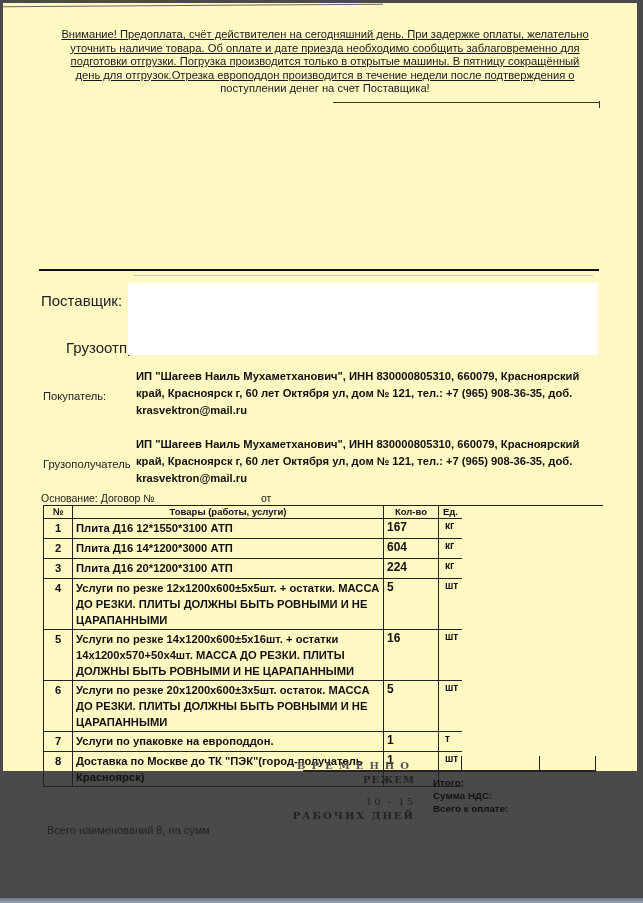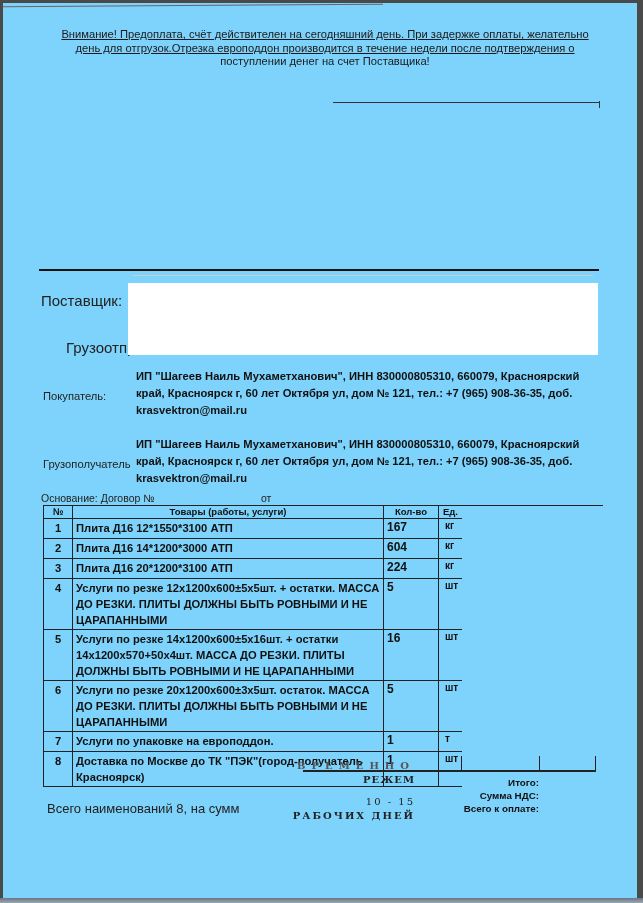--- a/index.html
+++ b/index.html
@@ -2,22 +2,22 @@
 <html><head>
   <meta charset="utf-8">
   <style>
     html, body { margin: 0; padding: 0; }
     body {
       width: 643px; height: 903px; background: #4a4a4a;
       position: relative; overflow: hidden;
       font-family: "Liberation Sans", sans-serif; color: #111;
     }
     .page {
-      position: absolute; left: 3px; top: 3px; width: 634px; height: 895px;
-      background: #7dd3fc;
+      position: absolute; left: 3px; top: 3px; width: 634px; height: 768px;
+      background: #fef9c3;
     }
     .topline { position: absolute; left: 0; top: 2px; width: 380px; height: 1px; background: #666; transform: rotate(-0.4deg); }
     .notice {
       position: absolute; left: 32px; top: 25px; width: 580px;
       font-size: 11.2px; line-height: 13.6px; text-align: center; color: #1a1a1a;
     }
     .notice .u { text-decoration: underline; }
     .notice-box-line { position: absolute; left: 330px; top: 99px; width: 266px; height: 1px; background: #333; }
     .notice-box-tick { position: absolute; left: 596px; top: 98px; width: 1px; height: 7px; background: #333; }
     .redact { position: absolute; background: #fff; }
@@ -54,32 +54,34 @@
     .stamp {
       position: absolute; left: 272px; top: 756px; width: 140px;
       font-family: "DejaVu Serif", serif; text-align: right; color: #222;
       font-weight: bold; line-height: 14px;
     }
     .stamp .s1 { font-size: 10px; letter-spacing: 6px; color: #555; }
     .stamp .s2 { font-size: 10px; letter-spacing: 1px; }
     .stamp .s3 { font-size: 10px; letter-spacing: 2px; font-weight: normal; margin-top: 8px; }
     .stamp .s4 { font-size: 10px; letter-spacing: 2px; }
 
-    .totals { position: absolute; left: 430px; top: 773px; width: 106px; text-align: right; font-size: 9.8px; font-weight: bold; line-height: 13px; color: #111; }
-    .summary { position: absolute; left: 44px; top: 798px; font-size: 13px; color: #222; }
+    .totals { position: absolute; left: 430px; top: 773px; width: 106px; font-size: 9.8px; font-weight: bold; line-height: 13px; color: #111; }
+    .summary { position: absolute; left: 44px; top: 821px; font-size: 11px; color: #222; }
     .bottom-bar { position: absolute; left: 0; top: 898px; width: 643px; height: 5px; background: linear-gradient(#6a7480, #9aa8b4); }
   </style>
 </head>
 <body>
 
 <div class="page">
   <div class="topline"></div>
 
   <div class="notice">
     <div class="u">Внимание! Предоплата, счёт действителен на сегодняшний день. При задержке оплаты, желательно</div>
+    <div class="u">уточнить наличие товара. Об оплате и дате приезда необходимо сообщить заблаговременно для</div>
+    <div class="u">подготовки  отгрузки. Погрузка производится только в открытые машины. В пятницу сокращённый</div>
     <div class="u">день для отгрузок.Отрезка европоддон производится в течение недели после подтверждения о</div>
     <div>поступлении денег на счет Поставщика!</div>
   </div>
   <div class="notice-box-line"></div>
   <div class="notice-box-tick"></div>
 
   <div class="title-rule"></div>
   <div class="title-rule2"></div>
 
   <div class="lbl-sm" style="left:38px; top:289px;">Поставщик:</div>

